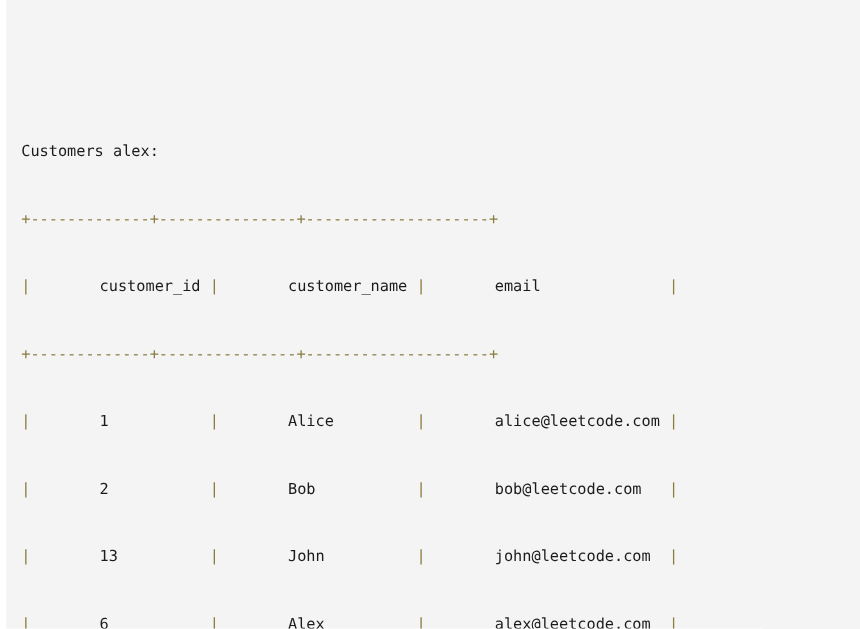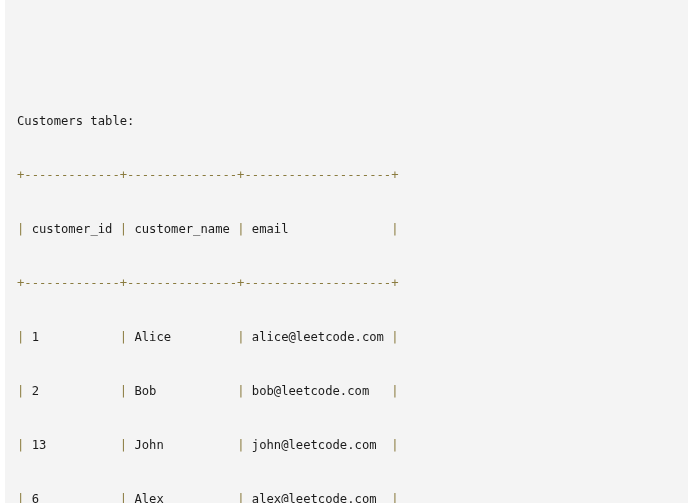--- a/index.html
+++ b/index.html
@@ -51,34 +51,34 @@
     color: #8a7b3f;
     display: block;
     white-space: pre;
   }
   .row {
     display: block;
     white-space: pre;
     color: #1b1b1b;
   }
   .pipe { color: #8a7b3f; }
-  .cell { color: #1b1b1b; }
+  .cell { color: #1b1b1b; margin-left: 48px; }
 </style>
 </head>
 <body>
 
 <div id="page">
 
   <div id="content-surface">
 
     <div id="console-output">
 
       
       <span class="block">
-        <span class="caption">Customers table:</span>
+        <span class="caption">Customers alex:</span>
         <span class="rule">+-------------+---------------+--------------------+</span>
         <span class="row"><span class="pipe" style="color: rgb(138, 123, 63);">|</span><span class="cell" style="color: rgb(27, 27, 27);"> customer_id </span><span class="pipe" style="color: rgb(138, 123, 63);">|</span><span class="cell" style="color: rgb(27, 27, 27);"> customer_name </span><span class="pipe" style="color: rgb(138, 123, 63);">|</span><span class="cell" style="color: rgb(27, 27, 27);"> email              </span><span class="pipe" style="color: rgb(138, 123, 63);">|</span></span>
         <span class="rule">+-------------+---------------+--------------------+</span>
         <span class="row"><span class="pipe" style="color: rgb(138, 123, 63);">|</span><span class="cell" style="color: rgb(27, 27, 27);"> 1           </span><span class="pipe" style="color: rgb(138, 123, 63);">|</span><span class="cell" style="color: rgb(27, 27, 27);"> Alice         </span><span class="pipe" style="color: rgb(138, 123, 63);">|</span><span class="cell" style="color: rgb(27, 27, 27);"> alice@leetcode.com </span><span class="pipe" style="color: rgb(138, 123, 63);">|</span></span>
         <span class="row"><span class="pipe" style="color: rgb(138, 123, 63);">|</span><span class="cell" style="color: rgb(27, 27, 27);"> 2           </span><span class="pipe" style="color: rgb(138, 123, 63);">|</span><span class="cell" style="color: rgb(27, 27, 27);"> Bob           </span><span class="pipe" style="color: rgb(138, 123, 63);">|</span><span class="cell" style="color: rgb(27, 27, 27);"> bob@leetcode.com   </span><span class="pipe" style="color: rgb(138, 123, 63);">|</span></span>
         <span class="row"><span class="pipe" style="color: rgb(138, 123, 63);">|</span><span class="cell" style="color: rgb(27, 27, 27);"> 13          </span><span class="pipe" style="color: rgb(138, 123, 63);">|</span><span class="cell" style="color: rgb(27, 27, 27);"> John          </span><span class="pipe" style="color: rgb(138, 123, 63);">|</span><span class="cell" style="color: rgb(27, 27, 27);"> john@leetcode.com  </span><span class="pipe" style="color: rgb(138, 123, 63);">|</span></span>
         <span class="row"><span class="pipe" style="color: rgb(138, 123, 63);">|</span><span class="cell" style="color: rgb(27, 27, 27);"> 6           </span><span class="pipe" style="color: rgb(138, 123, 63);">|</span><span class="cell" style="color: rgb(27, 27, 27);"> Alex          </span><span class="pipe" style="color: rgb(138, 123, 63);">|</span><span class="cell" style="color: rgb(27, 27, 27);"> alex@leetcode.com  </span><span class="pipe" style="color: rgb(138, 123, 63);">|</span></span>
         
       </span>
 

